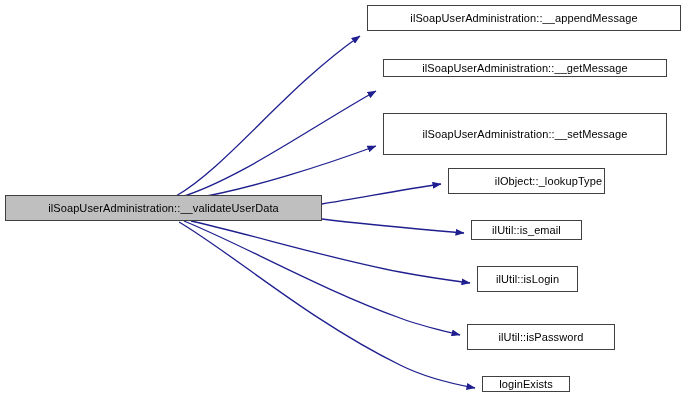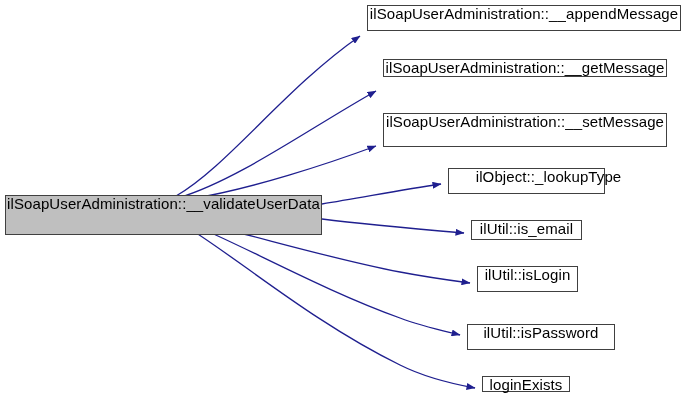--- a/index.html
+++ b/index.html
@@ -19,25 +19,26 @@
     position: absolute;
     left: 0;
     top: 0;
     width: 688px;
     height: 413px;
   }
   .node {
     position: absolute;
     box-sizing: border-box;
     display: flex;
+    align-items: center;
     justify-content: center;
     border: 1px solid #404040;
     background: #ffffff;
     color: #000000;
-    font-size: 15px;
+    font-size: 11px;
     line-height: 1;
     white-space: nowrap;
     letter-spacing: 0.1px;
   }
   .node.root {
     background: #bfbfbf;
     border: 1px solid #404040;
   }
   .node-label {
     display: block;
@@ -61,30 +62,30 @@
         <path d="M190,199 C252,189 330,163 376,146" fill="none" stroke="#1f1f8f" stroke-width="1.3" marker-end="url(#arrowhead)"></path>
         <path d="M322,204 C360,198 400,190 441,184" fill="none" stroke="#1f1f8f" stroke-width="1.3" marker-end="url(#arrowhead)"></path>
         <path d="M322,219 C362,224 418,229 464,233" fill="none" stroke="#1f1f8f" stroke-width="1.3" marker-end="url(#arrowhead)"></path>
         <path d="M191,221 C253,235 331,259 400,272 C426,277 455,281 470,283" fill="none" stroke="#1f1f8f" stroke-width="1.3" marker-end="url(#arrowhead)"></path>
         <path d="M184,221 C243,245 322,290 400,318 C421,326 444,331 460,335" fill="none" stroke="#1f1f8f" stroke-width="1.3" marker-end="url(#arrowhead)"></path>
         <path d="M179,222 C233,254 310,321 400,365 C424,377 453,384 475,388" fill="none" stroke="#1f1f8f" stroke-width="1.3" marker-end="url(#arrowhead)"></path>
       </g>
   </svg>
 
   <div id="nodes">
-      <div class="node root" style="left: 5px; top: 195px; width: 317px; height: 40px;">
+      <div class="node root" style="left: 5px; top: 195px; width: 317px; height: 26px;">
         <span class="node-label">ilSoapUserAdministration::__validateUserData</span>
       </div>
       <div class="node" style="left: 367px; top: 5px; width: 314px; height: 26px;">
         <span class="node-label">ilSoapUserAdministration::__appendMessage</span>
       </div>
       <div class="node" style="left: 383px; top: 59px; width: 284px; height: 18px;">
         <span class="node-label">ilSoapUserAdministration::__getMessage</span>
       </div>
-      <div class="node" style="left: 383px; top: 113px; width: 284px; height: 34px;">
+      <div class="node" style="left: 383px; top: 113px; width: 284px; height: 42px;">
         <span class="node-label">ilSoapUserAdministration::__setMessage</span>
       </div>
       <div class="node" style="left: 448px; top: 168px; width: 157px; height: 26px; padding-left: 44px;">
         <span class="node-label">ilObject::_lookupType</span>
       </div>
       <div class="node" style="left: 471px; top: 220px; width: 111px; height: 20px;">
         <span class="node-label">ilUtil::is_email</span>
       </div>
       <div class="node" style="left: 477px; top: 266px; width: 101px; height: 26px;">
         <span class="node-label">ilUtil::isLogin</span>

